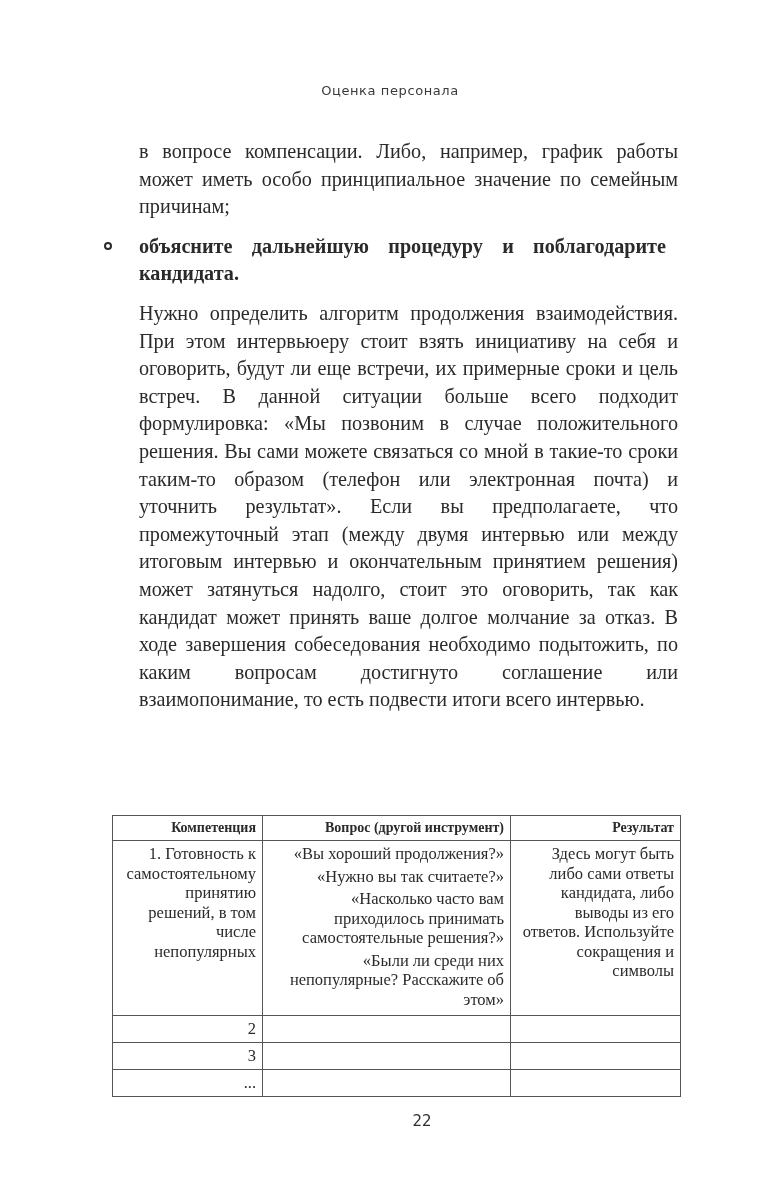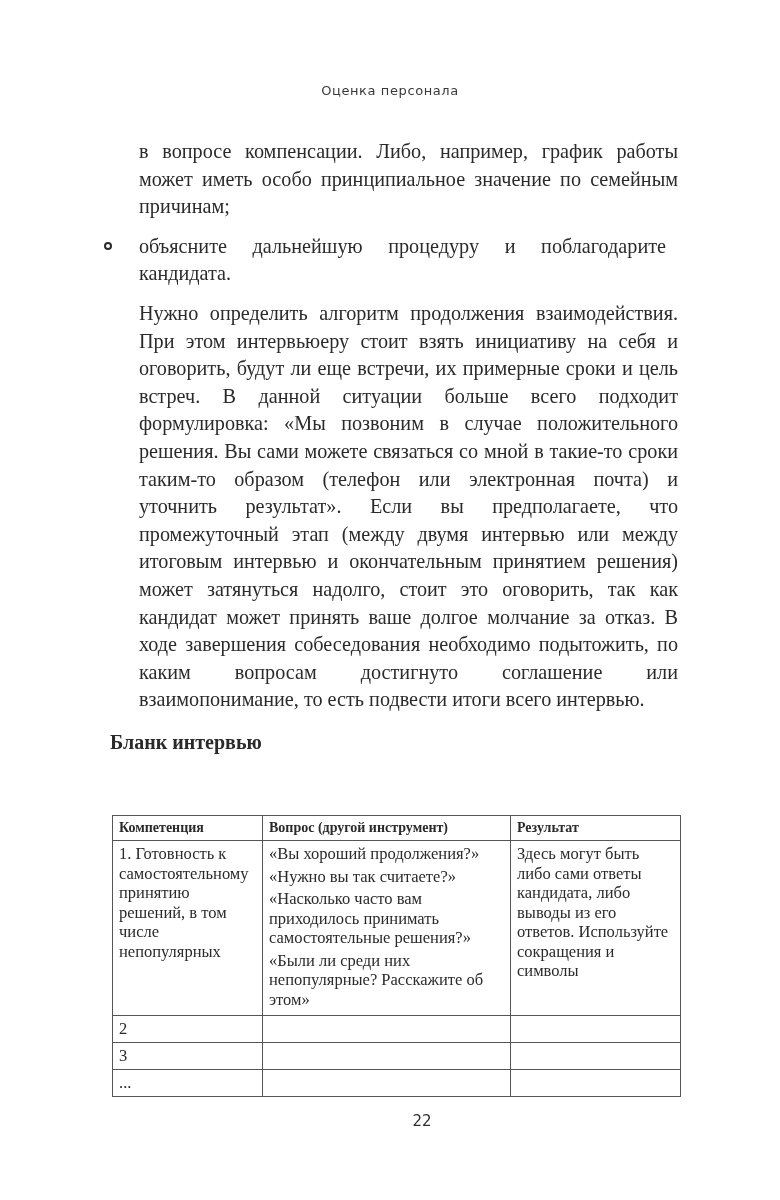--- a/index.html
+++ b/index.html
@@ -37,20 +37,21 @@
   }
   .para {
     margin: 0;
     text-align: justify;
     text-align-last: left;
   }
   .continuation { margin-bottom: 12px; }
   .bullet-item {
     position: relative;
     margin: 0 12px 12px 0;
+    font-weight: bold;
   }
   .bullet-glyph {
     position: absolute;
     left: -35px;
     top: 9px;
     width: 8px;
     height: 8px;
     border: 2px solid #2a2a2a;
     border-radius: 50%;
     box-sizing: border-box;
@@ -74,21 +75,21 @@
     font-family: "Liberation Serif", serif;
     font-size: 16.5px;
     line-height: 19.5px;
     color: #2a2a2a;
     table-layout: fixed;
   }
   .form-table th, .form-table td {
     border: 1px solid #555;
     padding: 3px 6px 3px 6px;
     vertical-align: top;
-    text-align: left;
+    text-align: right;
   }
   .form-table th {
     font-weight: bold;
     font-size: 14px;
     line-height: 20px;
     padding-top: 2px;
     padding-bottom: 2px;
   }
   .form-table td .line-block {
     display: block;
@@ -118,21 +119,20 @@
 <div class="content">
   <p class="para continuation">в вопросе компенсации. Либо, например, график работы может иметь особо принципиальное значение по семейным причинам;</p>
 
   <div class="bullet-item">
     <span class="bullet-glyph"></span>
     <p class="para">объясните дальнейшую процедуру и поблагодарите кандидата.</p>
   </div>
 
   <p class="para">Нужно определить алгоритм продолжения взаимодействия. При этом интервьюеру стоит взять инициативу на себя и оговорить, будут ли еще встречи, их примерные сроки и цель встреч. В данной ситуации больше всего подходит формулировка: «Мы позвоним в случае положительного решения. Вы сами можете связаться со мной в такие-то сроки таким-то образом (телефон или электронная почта) и уточнить результат». Если вы предполагаете, что промежуточный этап (между двумя интервью или между итоговым интервью и окончательным принятием решения) может затянуться надолго, стоит это оговорить, так как кандидат может принять ваше долгое молчание за отказ. В ходе завершения собеседования необходимо подытожить, по каким вопросам достигнуто соглашение или взаимопонимание, то есть подвести итоги всего интервью.</p>
 
-  <div class="section-heading">Бланк интервью</div>
 
 </div>
 
 <table class="form-table">
   <colgroup>
     <col class="col-1">
     <col class="col-2">
     <col class="col-3">
   </colgroup>
   <thead>

